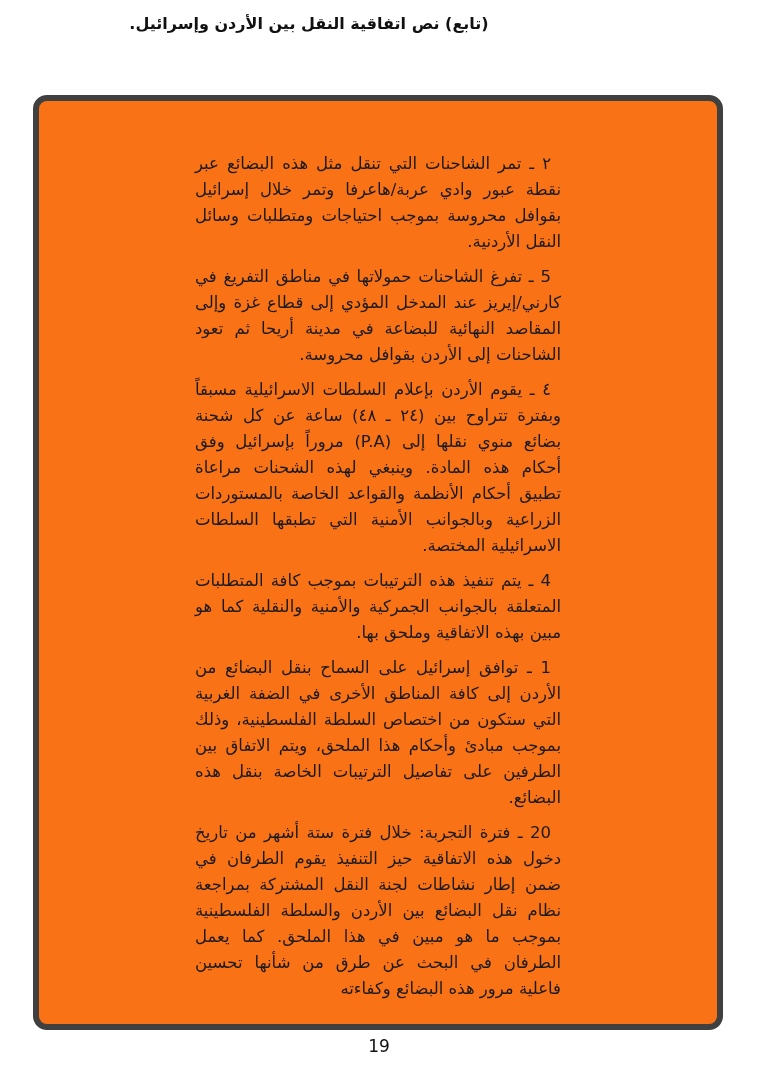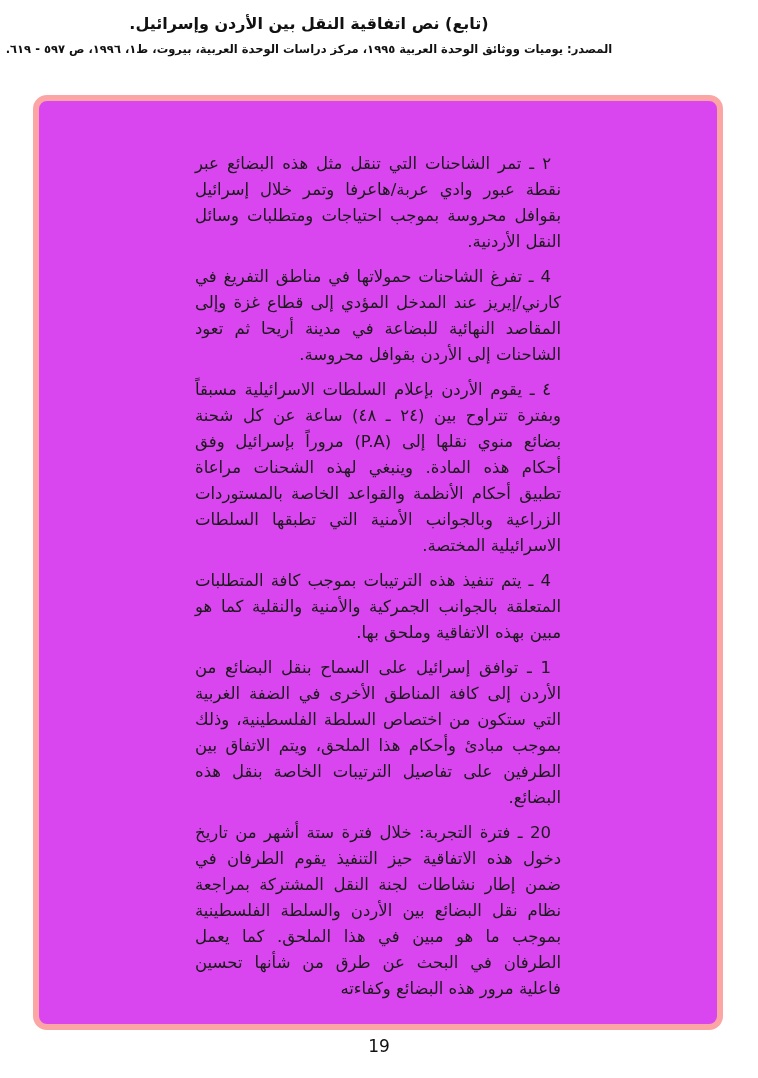--- a/index.html
+++ b/index.html
@@ -36,23 +36,23 @@
     line-height: 18px;
     white-space: nowrap;
   }
   .content-frame {
     position: absolute;
     left: 33px;
     top: 95px;
     width: 690px;
     height: 935px;
     box-sizing: border-box;
-    border: 6px solid #fca5a5;
+    border: 6px solid #404040;
     border-radius: 14px;
-    background: #d946ef;
+    background: #f97316;
   }
   .text-column {
     width: 366px;
     margin: 50px auto 0 auto;
     direction: rtl;
   }
   .text-column p {
     margin: 0 0 9px 0;
     font-size: 16.5px;
     line-height: 26px;
@@ -71,27 +71,26 @@
     font-size: 17px;
     color: #111111;
     direction: rtl;
   }
 </style>
 </head>
 <body>
 
 <header class="page-header">
   <div class="doc-title">(تابع) نص اتفاقية النقل بين الأردن وإسرائيل.</div>
-  <div class="doc-source">المصدر: يوميات ووثائق الوحدة العربية ١٩٩٥، مركز دراسات الوحدة العربية، بيروت، ط١، ١٩٩٦، ص ٥٩٧ - ٦١٩.</div>
 </header>
 
 <section class="content-frame">
   <div class="text-column">
     <p>٢ ـ تمر الشاحنات التي تنقل مثل هذه البضائع عبر نقطة عبور وادي عربة/هاعرفا وتمر خلال إسرائيل بقوافل محروسة بموجب احتياجات ومتطلبات وسائل النقل الأردنية.</p>
-    <p>4 ـ تفرغ الشاحنات حمولاتها في مناطق التفريغ في كارني/إيريز عند المدخل المؤدي إلى قطاع غزة وإلى المقاصد النهائية للبضاعة في مدينة أريحا ثم تعود الشاحنات إلى الأردن بقوافل محروسة.</p>
+    <p>5 ـ تفرغ الشاحنات حمولاتها في مناطق التفريغ في كارني/إيريز عند المدخل المؤدي إلى قطاع غزة وإلى المقاصد النهائية للبضاعة في مدينة أريحا ثم تعود الشاحنات إلى الأردن بقوافل محروسة.</p>
     <p>٤ ـ يقوم الأردن بإعلام السلطات الاسرائيلية مسبقاً وبفترة تتراوح بين (٢٤ ـ ٤٨) ساعة عن كل شحنة بضائع منوي نقلها إلى (P.A) مروراً بإسرائيل وفق أحكام هذه المادة. وينبغي لهذه الشحنات مراعاة تطبيق أحكام الأنظمة والقواعد الخاصة بالمستوردات الزراعية وبالجوانب الأمنية التي تطبقها السلطات الاسرائيلية المختصة.</p>
     <p>4 ـ يتم تنفيذ هذه الترتيبات بموجب كافة المتطلبات المتعلقة بالجوانب الجمركية والأمنية والنقلية كما هو مبين بهذه الاتفاقية وملحق بها.</p>
     <p>1 ـ توافق إسرائيل على السماح بنقل البضائع من الأردن إلى كافة المناطق الأخرى في الضفة الغربية التي ستكون من اختصاص السلطة الفلسطينية، وذلك بموجب مبادئ وأحكام هذا الملحق، ويتم الاتفاق بين الطرفين على تفاصيل الترتيبات الخاصة بنقل هذه البضائع.</p>
     <p>20 ـ فترة التجربة: خلال فترة ستة أشهر من تاريخ دخول هذه الاتفاقية حيز التنفيذ يقوم الطرفان في ضمن إطار نشاطات لجنة النقل المشتركة بمراجعة نظام نقل البضائع بين الأردن والسلطة الفلسطينية بموجب ما هو مبين في هذا الملحق. كما يعمل الطرفان في البحث عن طرق من شأنها تحسين فاعلية مرور هذه البضائع وكفاءته</p>
   </div>
 </section>
 
 <footer class="page-footer">
   <span class="page-number">19</span>
 </footer>

